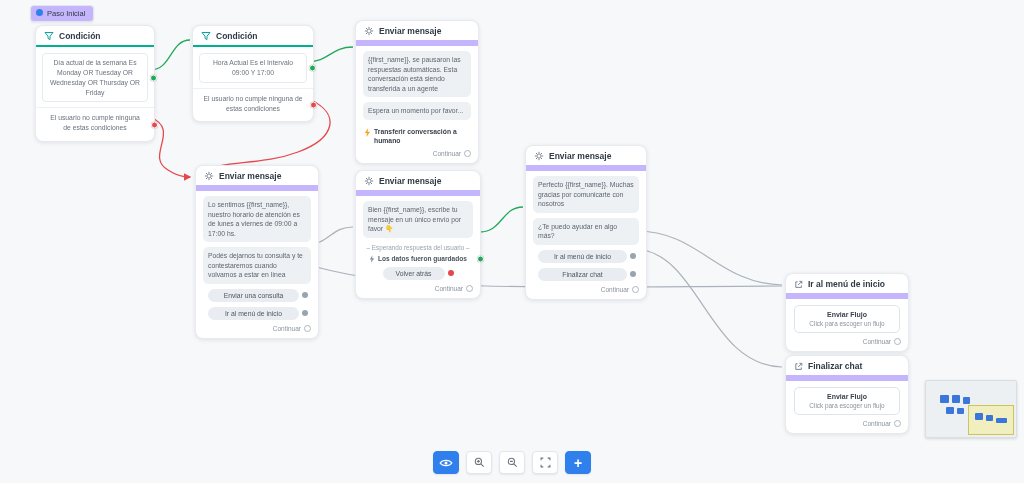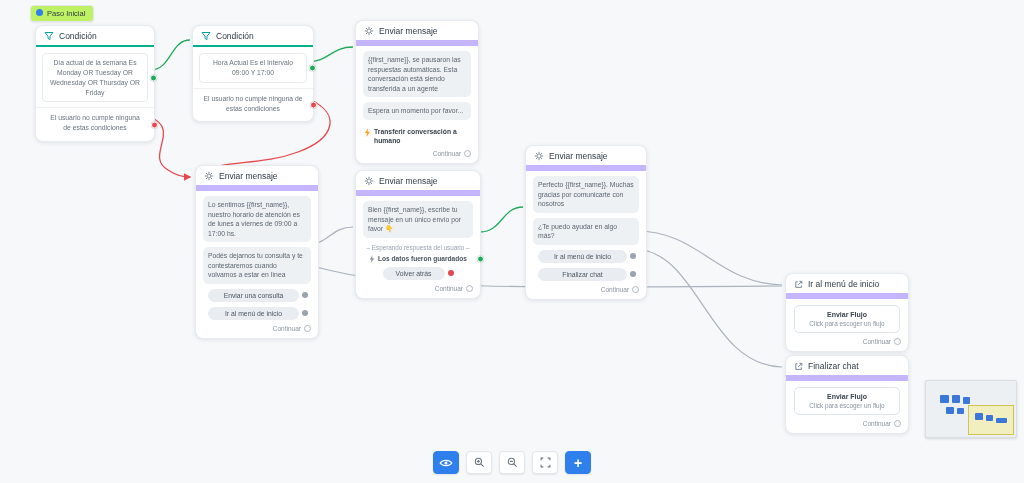--- a/index.html
+++ b/index.html
@@ -3,28 +3,28 @@
 <meta charset="utf-8">
 <style>
   *{margin:0;padding:0;box-sizing:border-box}
   html,body{width:1024px;height:483px;overflow:hidden}
   body{font-family:"Liberation Sans","DejaVu Sans",sans-serif;background:#f7f8fa}
   .canvas{position:relative;width:1024px;height:483px;background:#f7f8fa;overflow:hidden}
 
   .edges{position:absolute;left:0;top:0;width:1024px;height:483px;z-index:1;pointer-events:none}
 
   .start-badge{position:absolute;left:30px;top:5px;display:flex;align-items:flex-start;gap:4px;
-    background:#bef264;border:1px solid #e2e6ea;border-radius:4px;padding:3px 8px 3px 5px;
+    background:#c4b5fd;border:1px solid #e2e6ea;border-radius:4px;padding:3px 8px 3px 5px;
     font-size:7.5px;color:#2f3a45;box-shadow:0 1px 2px rgba(0,0,0,.07);z-index:5}
   .start-dot{width:7px;height:7px;border-radius:50%;background:#2f80ed;flex:none}
 
   .node{position:absolute;background:#fff;border:1px solid #e7eaee;border-radius:8px;
     box-shadow:0 1px 4px rgba(20,30,50,.10);z-index:2}
   .node-header{display:flex;align-items:center;gap:5px;padding:5px 8px 4px}
-  .node-title{font-size:8.5px;font-weight:normal;color:#2f3a45;white-space:nowrap}
+  .node-title{font-size:8.5px;font-weight:bold;color:#2f3a45;white-space:nowrap}
   .cond .node-header{border-bottom:2px solid #00b08f}
   .msg .node-header,.flow .node-header{border-bottom:6px solid #c4b5fd}
 
   .rulebox{position:relative;margin:6px 6px 0;border:1px solid #e7ebef;border-radius:4px;
     padding:4px 4px;font-size:6.8px;color:#6a737d;text-align:center;line-height:1.45}
   .fallback{position:relative;margin:5px 0 0;padding:5px 10px 8px;font-size:6.8px;color:#6a737d;
     text-align:center;line-height:1.45;border-top:1px solid #eef1f4}
 
   .bubblewrap{position:relative}
   .bubble{margin:5px 7px 0;background:#eef1f4;border-radius:5px;padding:4px 5px;

